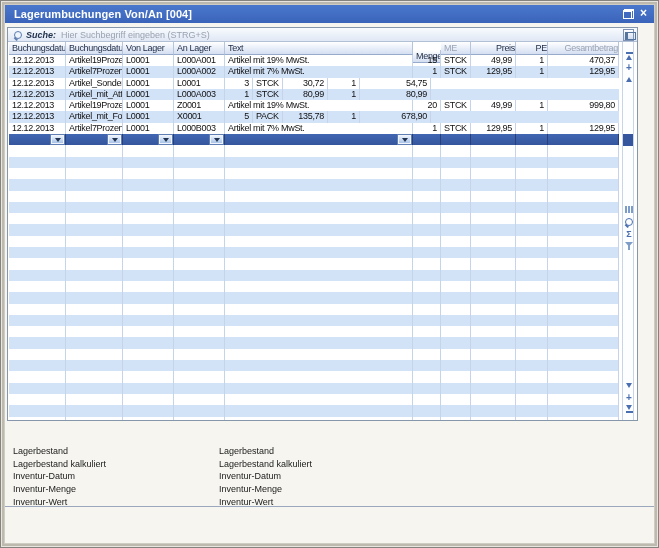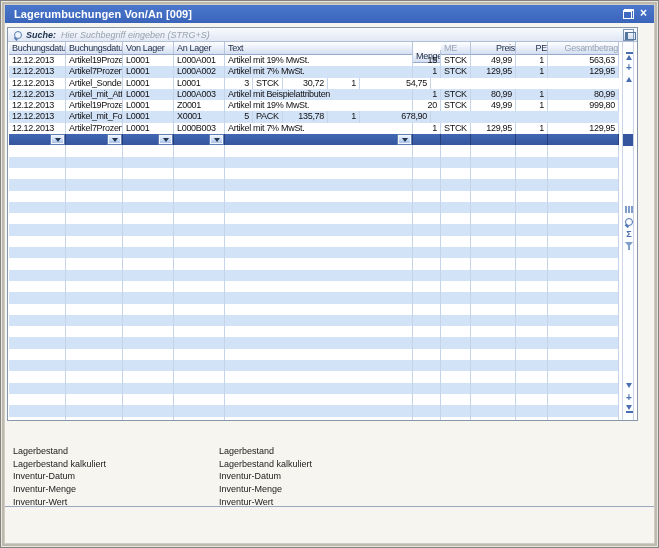--- a/index.html
+++ b/index.html
@@ -30,21 +30,21 @@
 
   .search-row { position:absolute; left:0; top:0; right:0; height:14px;
                 background:linear-gradient(180deg,#f8fbfe,#e0e8f5);
                 border-bottom:1px solid #b2c0d6; display:flex; align-items:center; font-size:9px; }
   .search-glass { position:relative; width:10px; height:10px; margin:0 3px 0 5px; }
   .search-glass::before { content:""; position:absolute; right:1px; top:1px; width:6px; height:6px;
                 border:1px solid #5a7db0; border-radius:50%; background:#eef4fb; }
   .search-glass::after  { content:""; position:absolute; left:1px; bottom:0; width:4px; height:1.5px;
                 background:#5a7db0; transform:rotate(45deg); }
   .search-label { font-weight:bold; color:#23344f; margin-right:5px;font-style:italic; }
-  .search-placeholder { font-style:italic; color:#9aa2af; }
+  .search-placeholder { color:#9aa2af; }
 
   
   .data-region { position:absolute; left:1px; top:14px; width:610px; bottom:0; overflow:hidden;
                  font-size:9px; letter-spacing:-0.3px; }
   .header-row { display:flex; height:13px; }
   .hcell { height:13px; line-height:12px; padding-left:3px; color:#1d2b46; white-space:nowrap; overflow:hidden;
            background:linear-gradient(180deg,#ffffff,#e7edf8 55%,#d4dff1);
            border-right:1px solid #b7c5dc; border-bottom:1px solid #96aacb; }
   .hcell.muted { color:#9aa4b5; }
 
@@ -94,21 +94,21 @@
   .footer-col.left  { left:8px; }
   .footer-col.right { left:214px; }
 </style>
 </head>
 <body>
 
 <div class="window">
   <div class="inner">
 
     <div class="titlebar">
-      <span class="title-text">Lagerumbuchungen Von/An [009]</span>
+      <span class="title-text">Lagerumbuchungen Von/An [004]</span>
       <span class="titlebar-buttons">
         <span class="btn-restore"></span>
         <span class="btn-close">×</span>
       </span>
     </div>
 
     <div class="grid-panel">
 
       <div class="search-row">
         <span class="search-glass"></span>
@@ -133,21 +133,21 @@
             <div class="grid-row">
               <div class="cell" style="width: 57px;">12.12.2013</div>
               <div class="cell" style="width: 57px;">Artikel19Prozer</div>
               <div class="cell" style="width: 51px;">L0001</div>
               <div class="cell" style="width: 51px;">L000A001</div>
               <div class="cell" style="width: 188px;">Artikel mit 19% MwSt.</div>
               <div class="cell r" style="width: 28px;">15</div>
               <div class="cell" style="width: 30px;">STCK</div>
               <div class="cell r" style="width: 45px;">49,99</div>
               <div class="cell r" style="width: 32px;">1</div>
-              <div class="cell r" style="width: 71px;">563,63</div>
+              <div class="cell r" style="width: 71px;">470,37</div>
             </div>
             <div class="grid-row alt">
               <div class="cell" style="width: 57px;">12.12.2013</div>
               <div class="cell" style="width: 57px;">Artikel7Prozent</div>
               <div class="cell" style="width: 51px;">L0001</div>
               <div class="cell" style="width: 51px;">L000A002</div>
               <div class="cell" style="width: 188px;">Artikel mit 7% MwSt.</div>
               <div class="cell r" style="width: 28px;">1</div>
               <div class="cell" style="width: 30px;">STCK</div>
               <div class="cell r" style="width: 45px;">129,95</div>
@@ -163,21 +163,20 @@
               <div class="cell" style="width: 30px;">STCK</div>
               <div class="cell r" style="width: 45px;">30,72</div>
               <div class="cell r" style="width: 32px;">1</div>
               <div class="cell r" style="width: 71px;">54,75</div>
             </div>
             <div class="grid-row alt">
               <div class="cell" style="width: 57px;">12.12.2013</div>
               <div class="cell" style="width: 57px;">Artikel_mit_Attr</div>
               <div class="cell" style="width: 51px;">L0001</div>
               <div class="cell" style="width: 51px;">L000A003</div>
-              <div class="cell" style="width: 188px;">Artikel mit Beispielattributen</div>
               <div class="cell r" style="width: 28px;">1</div>
               <div class="cell" style="width: 30px;">STCK</div>
               <div class="cell r" style="width: 45px;">80,99</div>
               <div class="cell r" style="width: 32px;">1</div>
               <div class="cell r" style="width: 71px;">80,99</div>
             </div>
             <div class="grid-row">
               <div class="cell" style="width: 57px;">12.12.2013</div>
               <div class="cell" style="width: 57px;">Artikel19Prozer</div>
               <div class="cell" style="width: 51px;">L0001</div>

